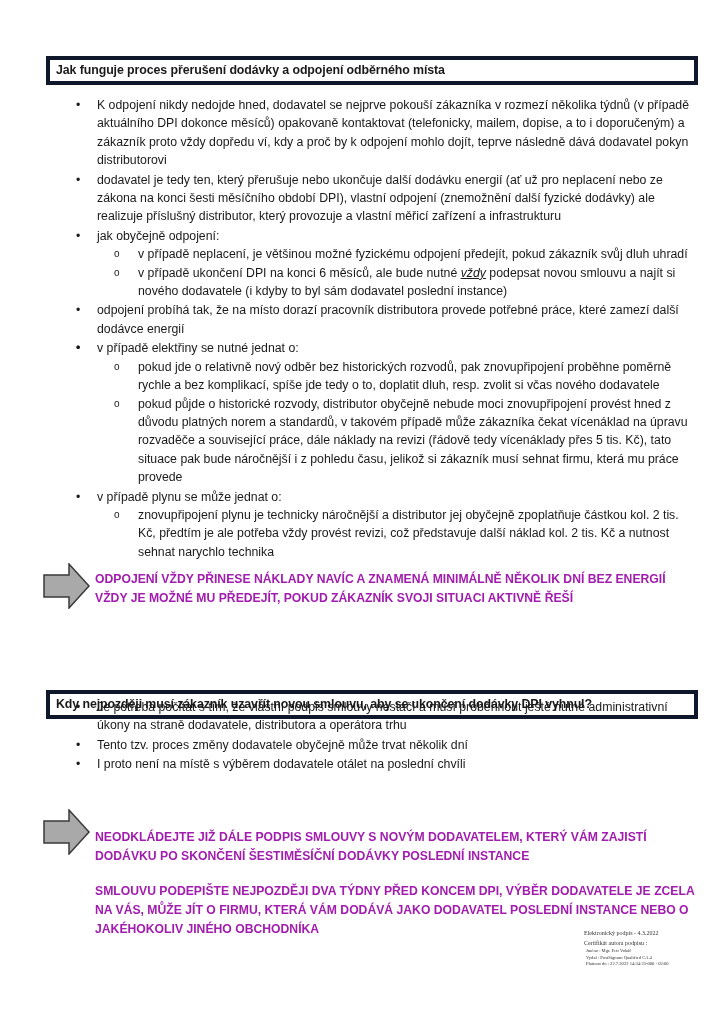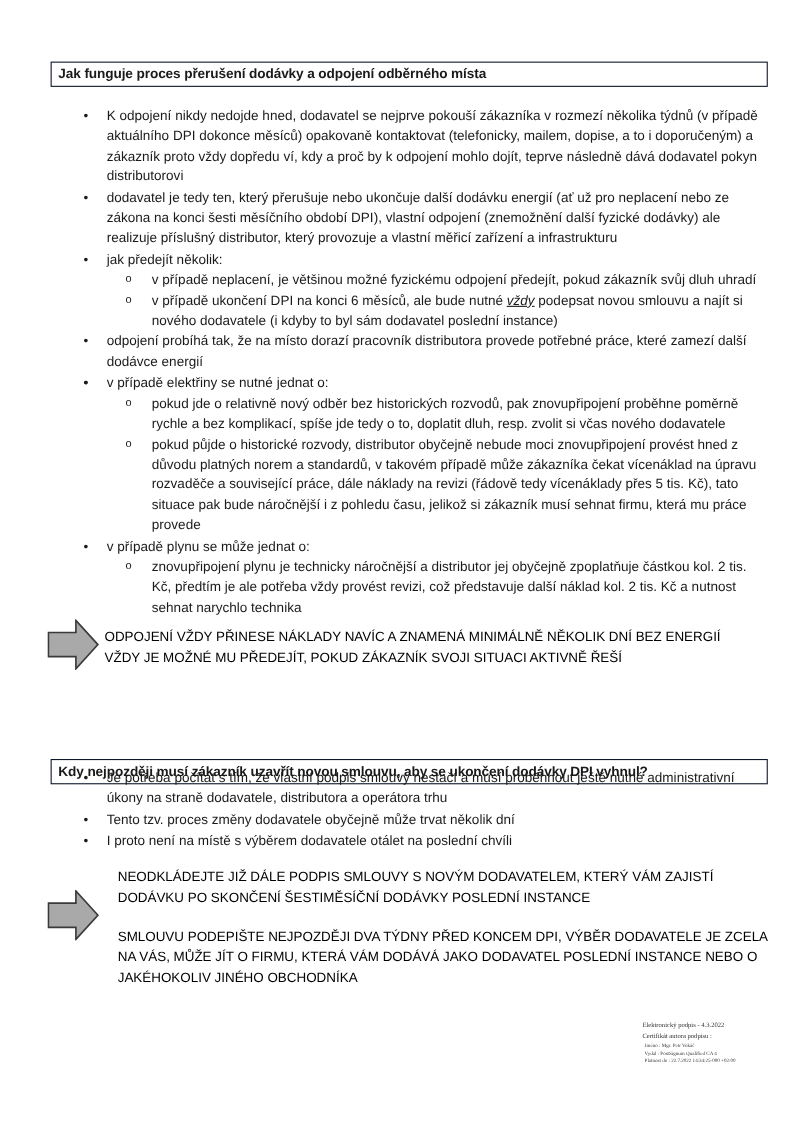--- a/index.html
+++ b/index.html
@@ -4,56 +4,56 @@
 <style>
   html, body { margin: 0; padding: 0; background: #ffffff; }
   body {
     width: 725px; height: 1024px; position: relative; overflow: hidden;
     font-family: "Liberation Sans", "DejaVu Sans", sans-serif;
     color: #1a1a1a;
   }
   .page { position: absolute; left: 0; top: 0; width: 725px; height: 1024px; }
   .sec-title {
     position: absolute; left: 46px; width: 652px;
-    border: 1px solid #0f172a; background: #fff;
+    border: 4px solid #0f172a; background: #fff;
     font-weight: bold; font-size: 12.4px; padding: 3px 6px 4px 6px;
     box-sizing: border-box; letter-spacing: -0.1px;
   }
   ul.lvl1 { list-style: none; margin: 0; padding: 0; position: absolute; left: 76px; width: 620px; }
   ul.lvl1 > li { position: relative; padding-left: 21px; font-size: 12.3px; line-height: 18.4px; margin-bottom: 1px; }
   ul.lvl1 > li > .bul { position: absolute; left: 0; top: 0; }
   ul.lvl2 { list-style: none; margin: 0; padding: 0; }
   ul.lvl2 > li { position: relative; padding-left: 24px; margin-left: 17px; }
   ul.lvl2 > li > .bul2 { position: absolute; left: 0; top: 0; font-size: 10px; }
   .u { text-decoration: underline; font-style: italic; }
   .callout {
     position: absolute; left: 92px; width: 600px;
-    font-weight: normal; font-size: 12.2px; line-height: 19px; text-transform: none;
-    color: #000000;
+    font-weight: bold; font-size: 12.2px; line-height: 19px; text-transform: none;
+    color: #a21caf;
   }
   .callout p { margin: 0; }
   .arrow { position: absolute; }
   .sig {
     position: absolute; left: 584px; top: 928px; width: 130px;
     font-family: "Liberation Serif", "DejaVu Serif", serif; color: #333;
   }
   .sig .l1 { font-size: 6px; line-height: 10px; }
   .sig .l2 { font-size: 4.6px; line-height: 6.5px; padding-left: 2px; }
 </style>
 </head>
 <body>
 
 <div class="page">
 
   <div class="sec-title" style="top:56px;">Jak funguje proces přerušení dodávky a odpojení odběrného místa</div>
 
   <ul class="lvl1" style="top:96px;">
     <li><span class="bul">•</span><span>K odpojení nikdy nedojde hned, dodavatel se nejprve pokouší zákazníka v rozmezí několika týdnů (v případě aktuálního DPI dokonce měsíců) opakovaně kontaktovat (telefonicky, mailem, dopise, a to i doporučeným) a zákazník proto vždy dopředu ví, kdy a proč by k odpojení mohlo dojít, teprve následně dává dodavatel pokyn distributorovi</span></li>
     <li><span class="bul">•</span><span>dodavatel je tedy ten, který přerušuje nebo ukončuje další dodávku energií (ať už pro neplacení nebo ze zákona na konci šesti měsíčního období DPI), vlastní odpojení (znemožnění další fyzické dodávky) ale realizuje příslušný distributor, který provozuje a vlastní měřicí zařízení a infrastrukturu</span></li>
-    <li><span class="bul">•</span><span>jak předejít několik:</span>
+    <li><span class="bul">•</span><span>jak obyčejně odpojení:</span>
       <ul class="lvl2">
         <li><span class="bul2">o</span><span>v případě neplacení, je většinou možné fyzickému odpojení předejít, pokud zákazník svůj dluh uhradí</span></li>
         <li><span class="bul2">o</span><span>v případě ukončení DPI na konci 6 měsíců, ale bude nutné </span><span class="u">vždy</span><span> podepsat novou smlouvu a najít si nového dodavatele (i kdyby to byl sám dodavatel poslední instance)</span></li>
       </ul>
     </li>
     <li><span class="bul">•</span><span>odpojení probíhá tak, že na místo dorazí pracovník distributora provede potřebné práce, které zamezí další dodávce energií</span></li>
     <li><span class="bul">•</span></li>
     <li><span class="bul">•</span><span>v případě elektřiny se nutné jednat o:</span>
       <ul class="lvl2">
         <li><span class="bul2">o</span><span>pokud jde o relativně nový odběr bez historických rozvodů, pak znovupřipojení proběhne poměrně rychle a bez komplikací, spíše jde tedy o to, doplatit dluh, resp. zvolit si včas nového dodavatele</span></li>
@@ -79,21 +79,21 @@
 
   <ul class="lvl1" style="top:698px;">
     <li><span class="bul">•</span><span>Je potřeba počítat s tím, že vlastní podpis smlouvy nestačí a musí proběhnout ještě nutné administrativní úkony na straně dodavatele, distributora a operátora trhu</span></li>
     <li><span class="bul">•</span><span>Tento tzv. proces změny dodavatele obyčejně může trvat několik dní</span></li>
     <li><span class="bul">•</span><span>I proto není na místě s výběrem dodavatele otálet na poslední chvíli</span></li>
   </ul>
 
   <svg class="arrow" style="left:43px; top:809px;" width="48" height="46" viewBox="0 0 48 46">
     <polygon points="1,12 26,12 26,1 46,23 26,45 26,34 1,34" fill="#a9a9a9" stroke="#3a3a3a" stroke-width="1.5"></polygon>
   </svg>
-  <div class="callout" style="top:788px; left:95px;margin-left:12px;">
+  <div class="callout" style="top:828px; left:95px;">
     <p>NEODKLÁDEJTE JIŽ DÁLE PODPIS SMLOUVY S NOVÝM DODAVATELEM, KTERÝ VÁM ZAJISTÍ DODÁVKU PO SKONČENÍ ŠESTIMĚSÍČNÍ DODÁVKY POSLEDNÍ INSTANCE</p>
     <p style="margin-top:16px;">SMLOUVU PODEPIŠTE NEJPOZDĚJI DVA TÝDNY PŘED KONCEM DPI, VÝBĚR DODAVATELE JE ZCELA NA VÁS, MŮŽE JÍT O FIRMU, KTERÁ VÁM DODÁVÁ JAKO DODAVATEL POSLEDNÍ INSTANCE NEBO O JAKÉHOKOLIV JINÉHO OBCHODNÍKA</p>
   </div>
 
   <div class="sig">
     <div class="l1">Elektronický podpis - 4.3.2022</div>
     <div class="l1">Certifikát autora podpisu :</div>
     <div class="l2">Jméno : Mgr. Petr Vokáč</div>
     <div class="l2">Vydal : PostSignum Qualified CA 4</div>
     <div class="l2">Platnost do : 22.7.2022 14:34:25-000 +02:00</div>

